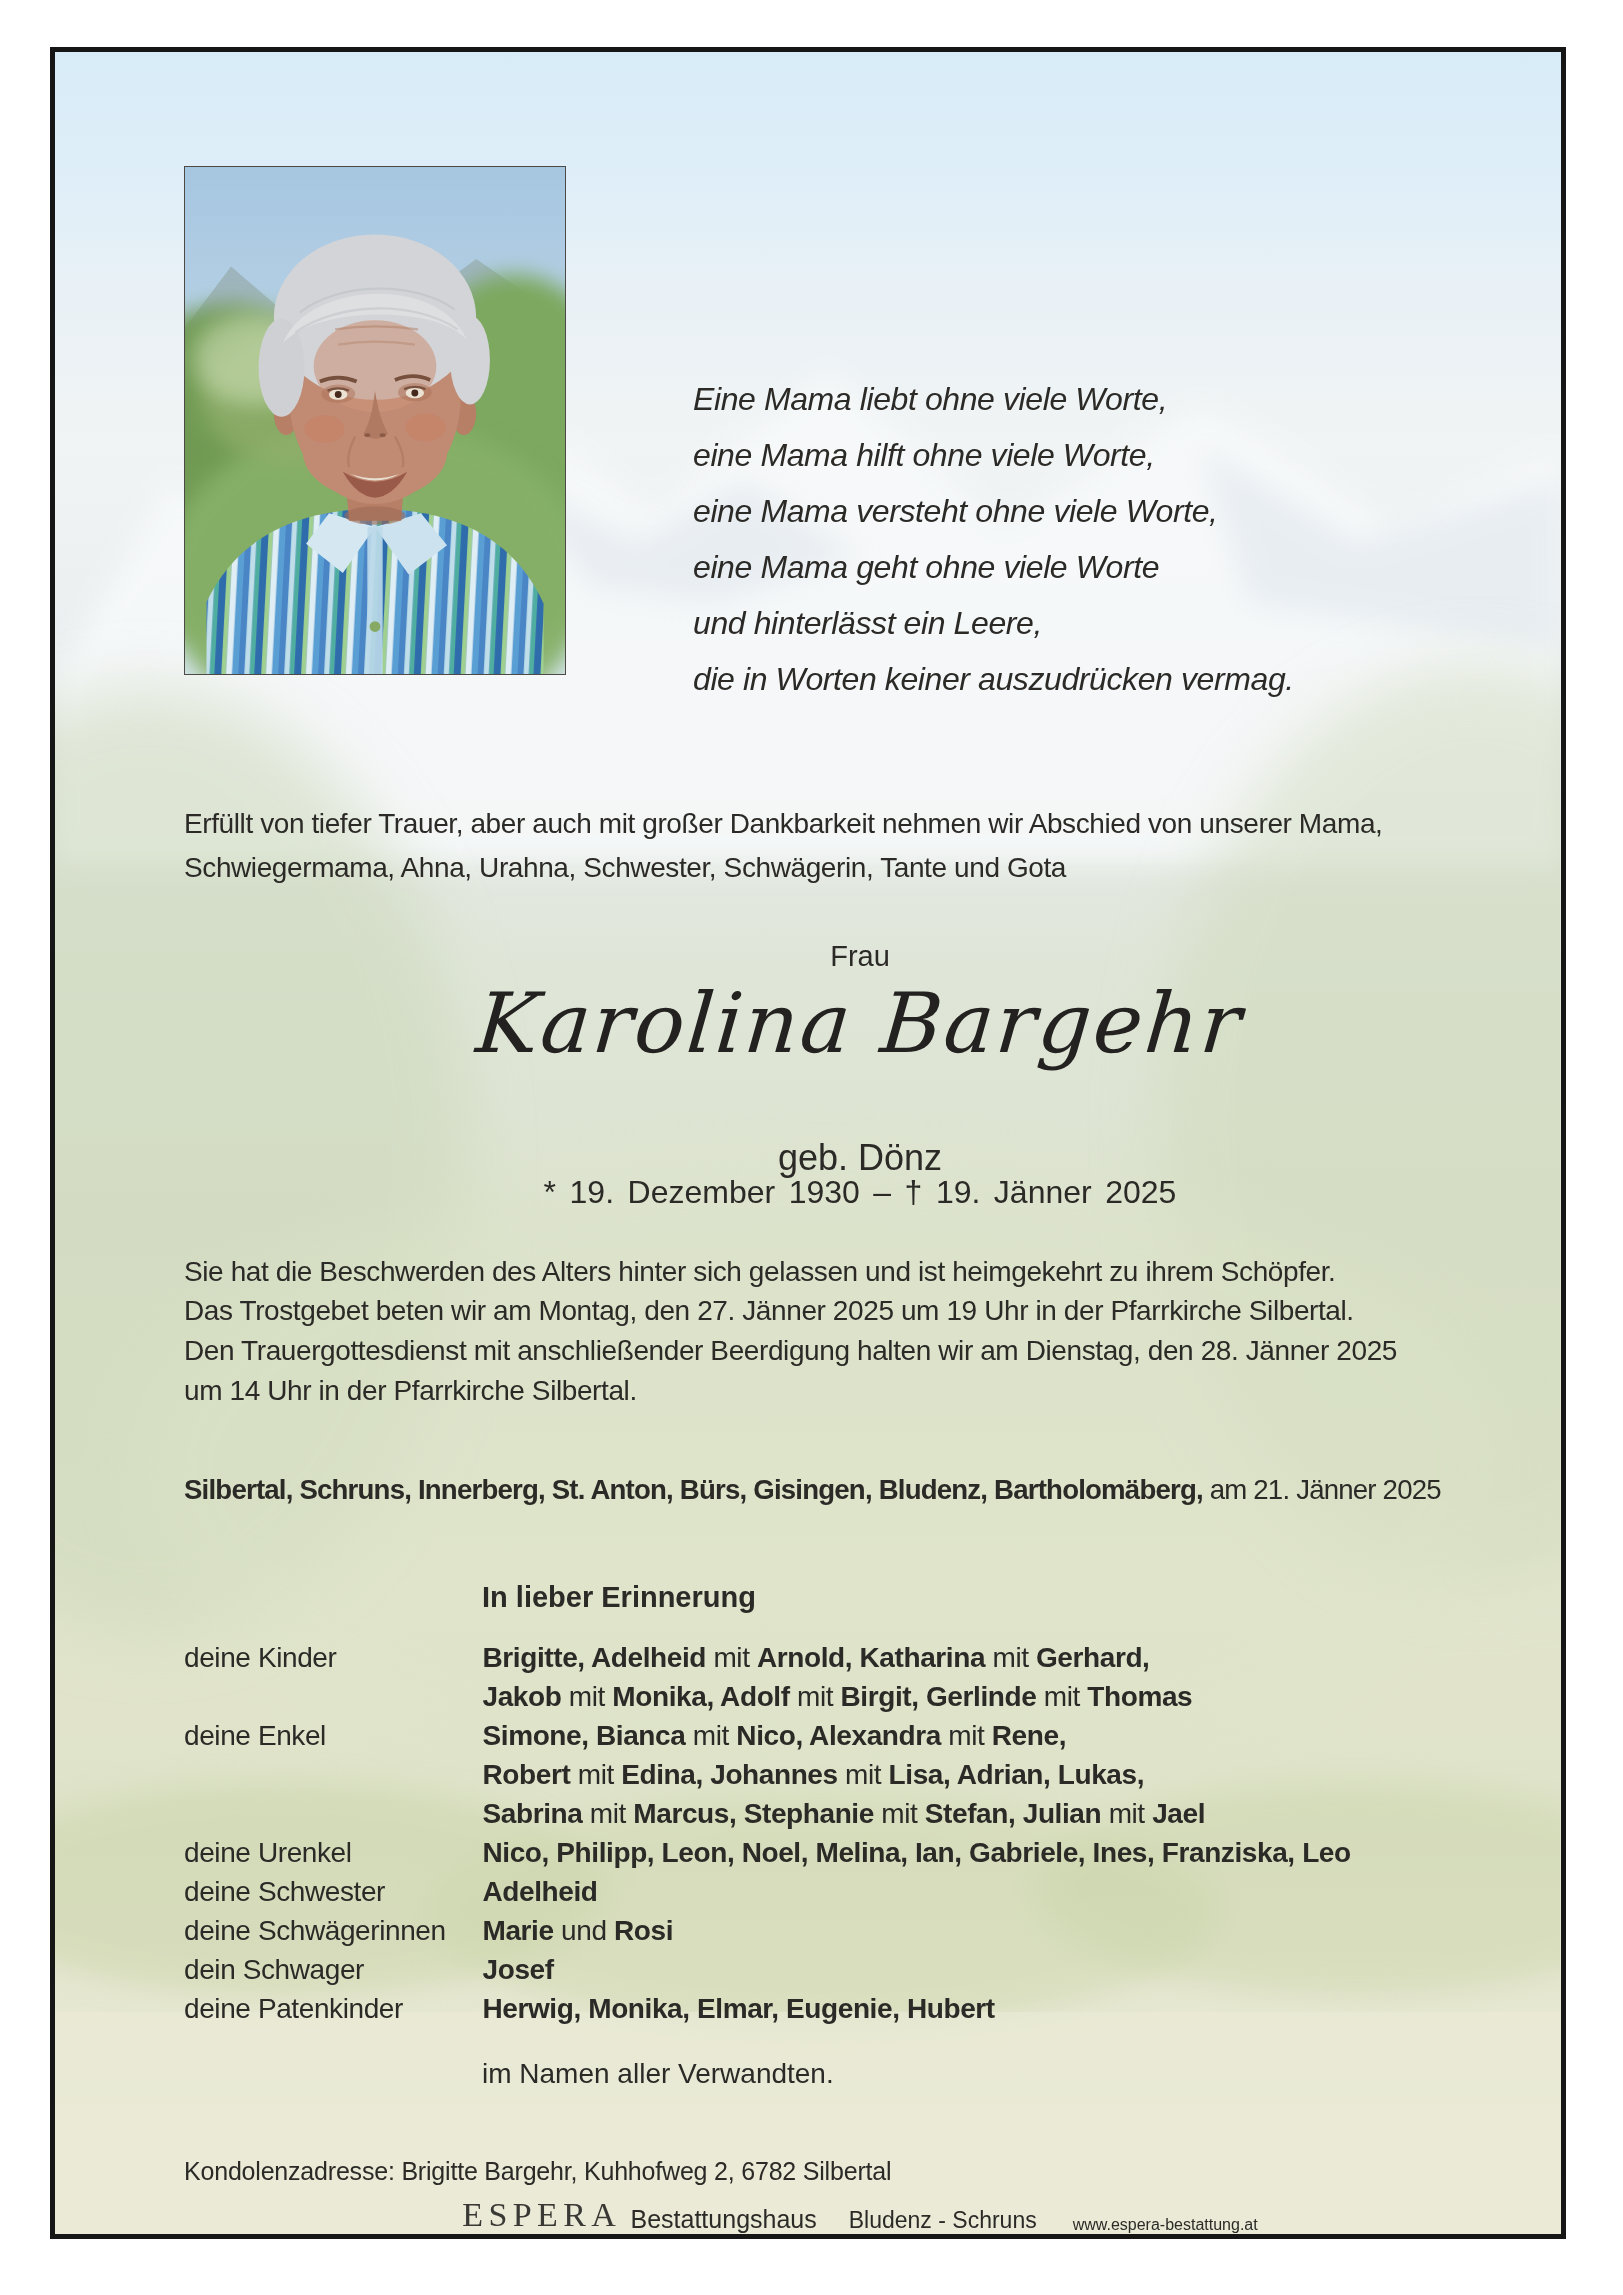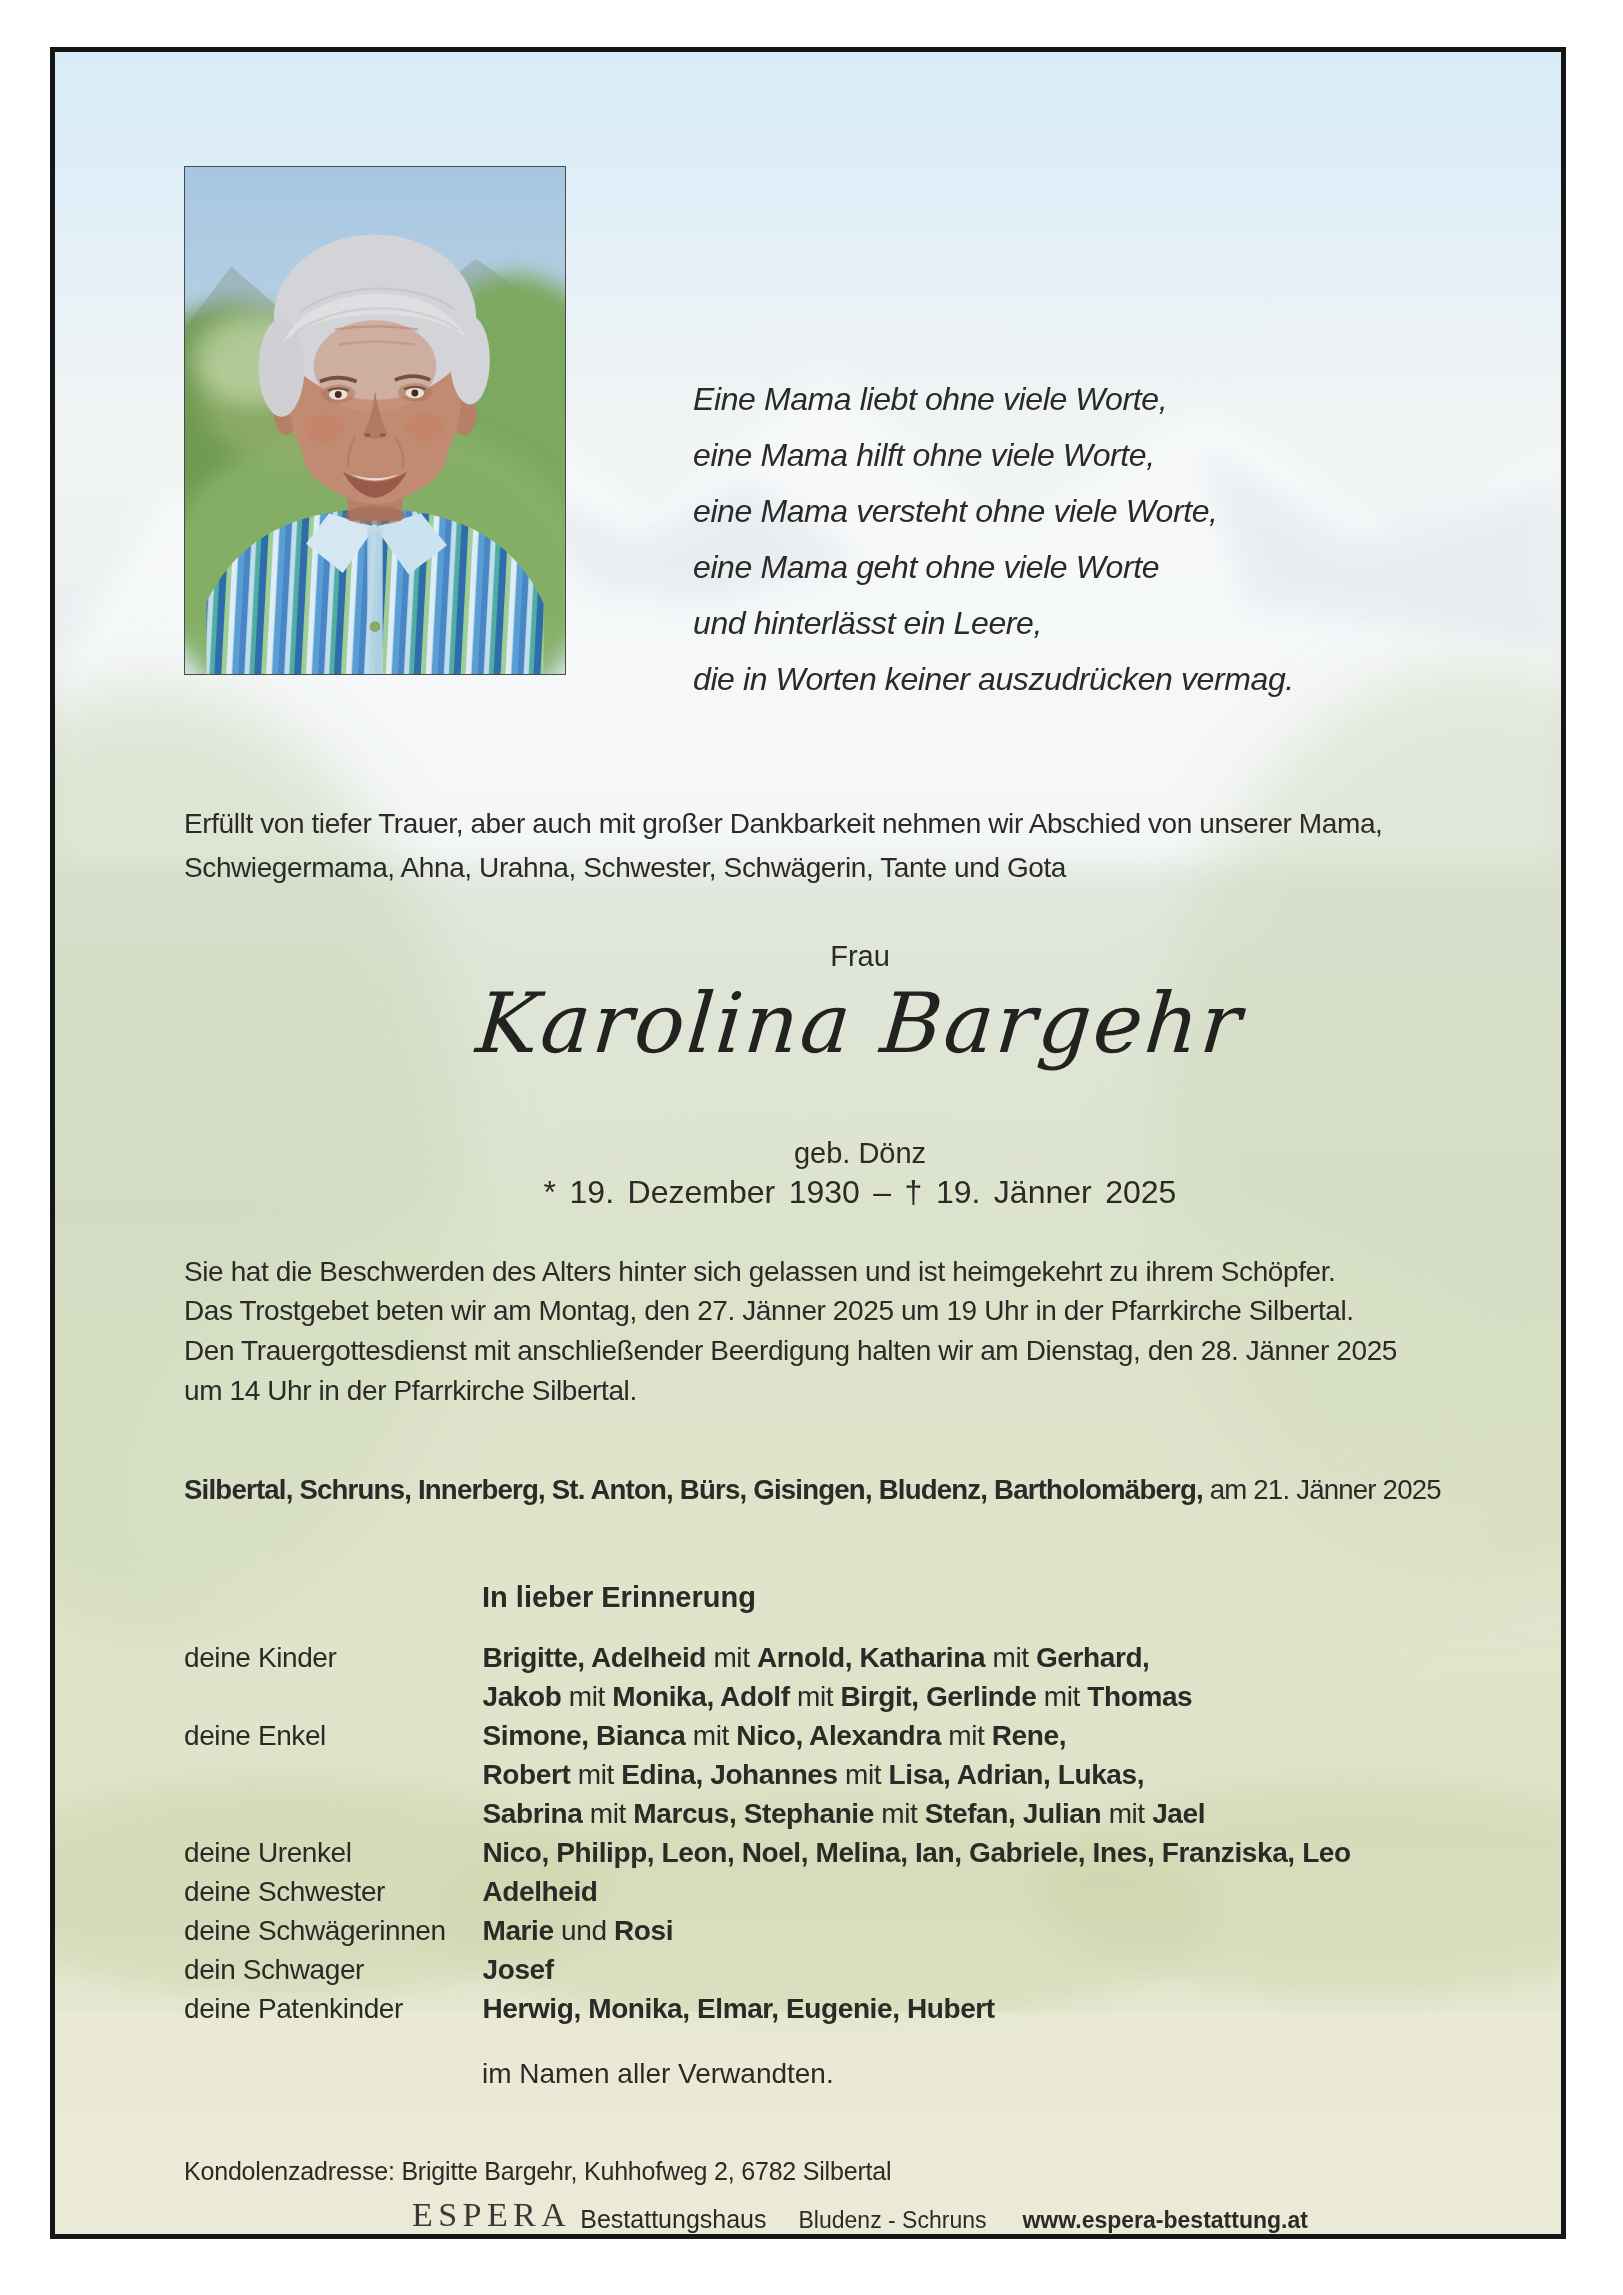--- a/index.html
+++ b/index.html
@@ -16,41 +16,41 @@
          border:1.5px solid #4b4a46;background:#9fc0dc;}
   .photo svg{display:block;width:100%;height:100%;}
   .poem{position:absolute;left:638px;top:319px;font-size:32px;line-height:56px;
         font-style:italic;letter-spacing:-0.4px;white-space:nowrap;}
   .intro{position:absolute;left:129px;top:750px;font-size:28px;line-height:44px;
         letter-spacing:-0.4px;white-space:nowrap;}
   .center-box{position:absolute;left:129px;width:1352px;text-align:center;}
   .salutation{top:888px;font-size:29px;}
   .name{top:923px;font-family:"DejaVu Serif",serif;font-style:italic;
         font-size:83px;letter-spacing:2.3px;transform:skewX(-5deg);color:#232220;}
-  .maiden{top:1085px;font-size:29px;}
+  .maiden{top:1085px;font-size:36px;}
   .dates{top:1122px;font-size:32px;word-spacing:4.6px;}
   .farewell{position:absolute;left:129px;top:1204px;font-size:28px;
         letter-spacing:-0.4px;white-space:nowrap;}
   .service{position:absolute;left:129px;top:1239px;font-size:28px;line-height:40px;
         letter-spacing:-0.4px;white-space:nowrap;}
   .places{position:absolute;left:129px;top:1422px;font-size:27.6px;
         letter-spacing:-0.8px;white-space:nowrap;}
   .memory{position:absolute;left:427px;top:1529px;font-size:29px;font-weight:bold;}
   .family{position:absolute;left:129px;top:1590px;font-size:28px;letter-spacing:-0.4px;}
   .fam-row{display:flex;height:39px;align-items:flex-start;white-space:nowrap;}
   .fam-label{width:274px;text-align:left;flex:none;}
   .fam-value{margin-left:24.5px;flex:none;}
   .closing{position:absolute;left:427px;top:2006px;font-size:28px;}
   .condolence{position:absolute;left:129px;top:2105px;font-size:25px;letter-spacing:-0.2px;}
   .footer{position:absolute;left:129px;top:2144px;width:1352px;display:flex;
         justify-content:center;align-items:flex-end;white-space:nowrap;}
   .brand{font-family:"Liberation Serif",serif;font-size:34px;letter-spacing:5.4px;color:#3a3936;}
   .brand-type{font-size:25px;margin-left:9.2px;}
   .loc{font-size:23px;margin-left:32px;}
-  .web{font-size:23px;margin-left:36px;font-weight:bold;}
+  .web{font-size:16px;margin-left:36px;}
   b{font-weight:bold;margin-top:12px;}
 </style>
 </head>
 <body>
 
 <div id="page">
   <div class="card">
     <div class="card-inner">
 
       <svg class="scenery" viewBox="0 0 1966 2849" preserveAspectRatio="none">

